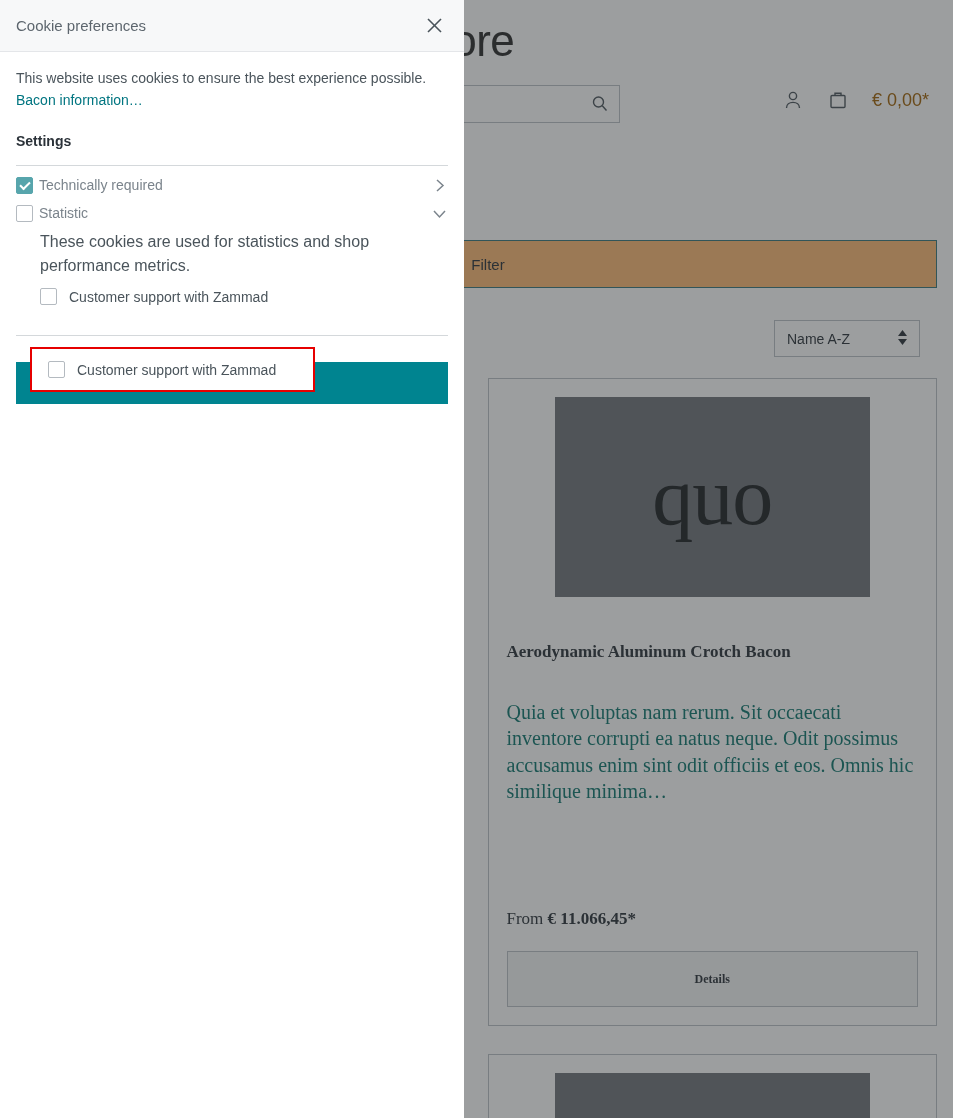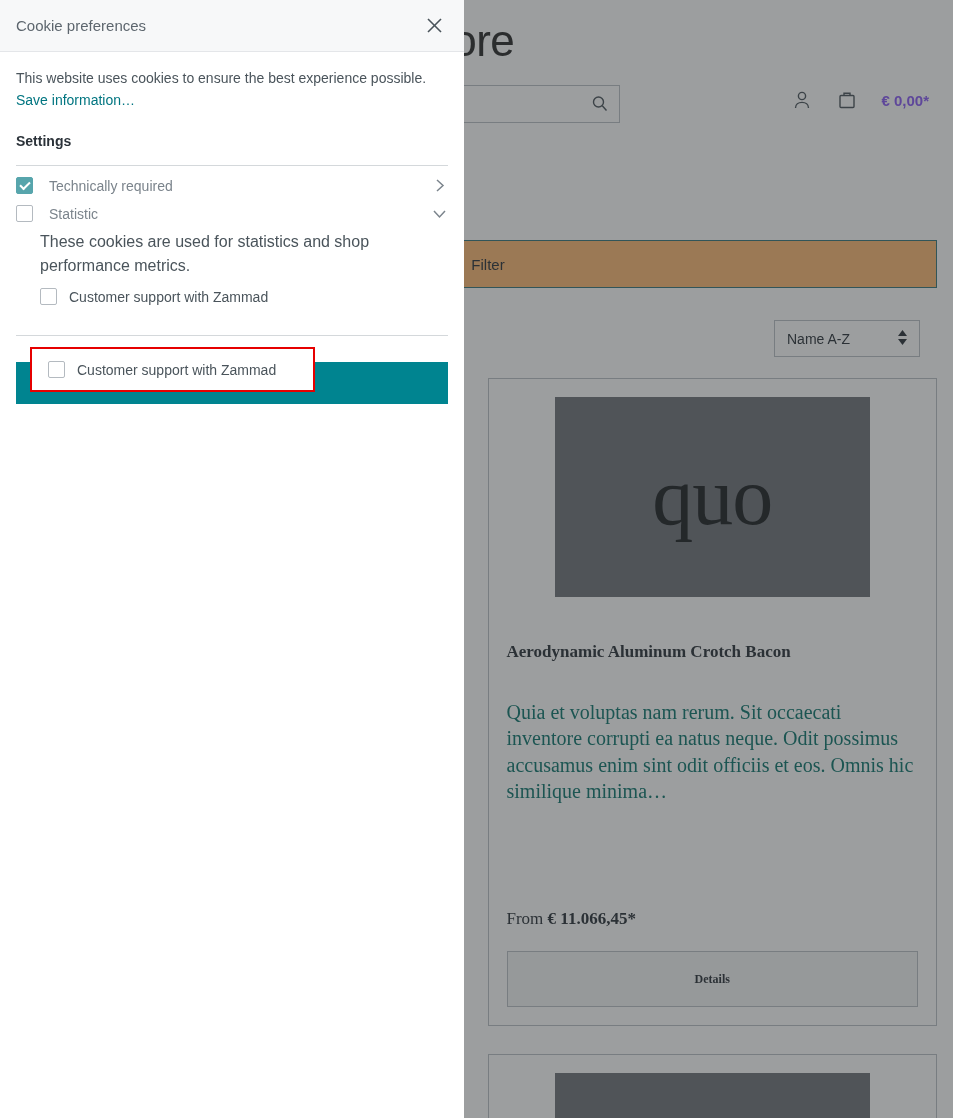--- a/index.html
+++ b/index.html
@@ -29,21 +29,21 @@
     padding: 0 36px 0 12px; font-size: 14px; color: #4a545b;
     font-family: "Liberation Sans", sans-serif;
   }
   .search-icon { position: absolute; right: 10px; top: 9px; color: #4a545b; }
 
   .header-actions {
     position: absolute; right: 24px; top: 88px;
     display: flex; align-items: center; gap: 22px;
   }
   .icon-btn { color: #4a545b; display: flex; align-items: center; cursor: pointer; }
-  .cart-total { font-size: 15px; font-weight: 700; color: #8b5cf6; white-space: nowrap; }
+  .cart-total { font-size: 18px; font-weight: 400; color: #a16207; white-space: nowrap; }
 
   
   .filter-bar {
     position: absolute; left: 10px; top: 240px; right: 16px; height: 48px;
     border: 1px solid #36757c; background: #fdba74;
     display: flex; align-items: center; justify-content: center;
   }
   .filter-btn {
     display: flex; align-items: center; gap: 9px;
     font-size: 15px; color: #2b3239; cursor: pointer;
@@ -109,21 +109,21 @@
   .dialog-title { font-size: 15px; color: #5d666e; flex: 1; }
   .close-btn { color: #4a545b; cursor: pointer; display: flex; padding: 4px; }
 
   .dialog-body { padding: 16px; position: relative; }
   .intro { font-size: 14px; color: #4a545b; line-height: 1.55; }
   .intro a { color: #007580; text-decoration: none; }
   .settings-head { margin-top: 22px; font-size: 14px; font-weight: 700; color: #2b3239; }
   .hr { height: 1px; background: #d4d8db; margin: 16px 0 0; }
 
   .opt-row {
-    display: flex; align-items: center; padding: 11px 0 0; gap: 16px;
+    display: flex; padding: 11px 0 0; gap: 6px;
   }
   .cb {
     width: 17px; height: 17px; border: 1px solid #b4bac0; background: #fff;
     border-radius: 2px; flex: 0 0 17px; cursor: pointer;
     display: flex; align-items: center; justify-content: center;
   }
   .cb.checked { background: #57a5ac; border-color: #57a5ac; }
   .cb.checked::after {
     content: ""; width: 8px; height: 4px;
     border-left: 2px solid #fff; border-bottom: 2px solid #fff;
@@ -271,21 +271,21 @@
           <line x1="3" y1="3" x2="16" y2="16"></line>
             <line x1="16" y1="3" x2="3" y2="16"></line>
         </svg>
       </span>
     </div>
 
     <div class="dialog-body">
 
       <div class="intro">
         <span>This website uses cookies to ensure the best experience possible.</span>
-        <a href="#">Save information…</a>
+        <a href="#">Bacon information…</a>
       </div>
 
       <div class="settings-head">Settings</div>
       <div class="hr"></div>
 
       <div class="opt-row">
         <span class="cb checked"></span>
         <span class="opt-label">Technically required</span>
         <span class="chev">
           <svg width="17" height="17" viewBox="0 0 17 17" fill="none" stroke="currentColor" stroke-width="1.5">

